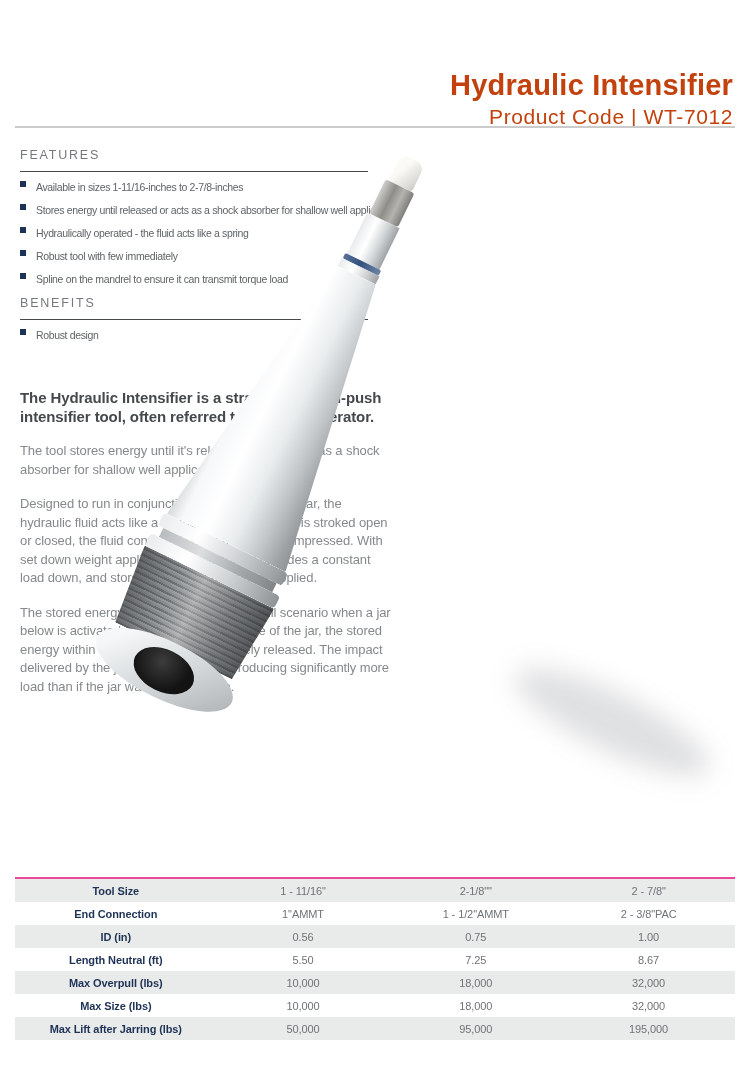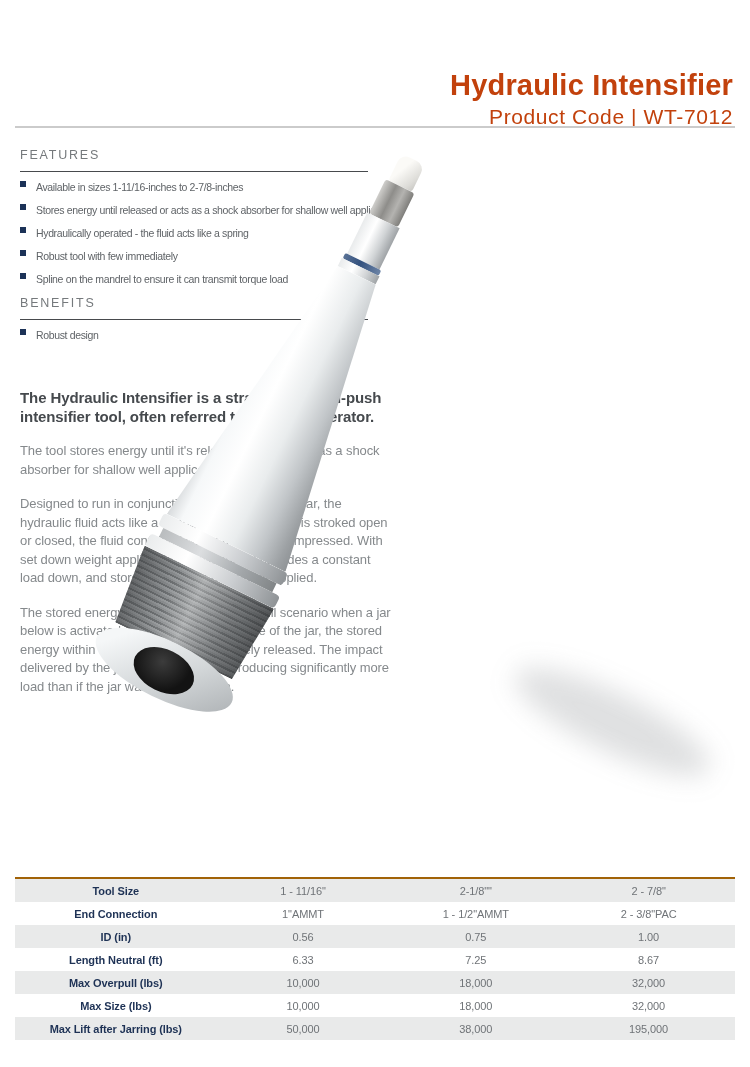--- a/index.html
+++ b/index.html
@@ -56,21 +56,21 @@
          background:linear-gradient(to right,rgba(48,50,52,.50),rgba(120,122,124,0) 30%,
                     rgba(255,255,255,.30) 48%,rgba(70,72,74,.32) 75%,rgba(28,30,32,.55) 100%),
                     repeating-linear-gradient(to bottom,#8a8d8f 0 2px,#6d7072 2px 4px,#96999b 4px 6px);}
   .t-face{width:150px;height:58px;border-radius:50%;margin-top:-8px !important;position:relative;
          background:linear-gradient(135deg,#f5f7f8 18%,#d2d6d8 58%,#a9adb0 100%);}
   .t-hole{position:absolute;left:43px;top:9px;width:64px;height:42px;border-radius:50%;
          background:radial-gradient(circle at 42% 32%,#3c3c3c 0%,#131313 62%);}
 
   
   .spec{position:absolute;left:15px;top:877px;width:720px;border-collapse:collapse;
-        border-top:2px solid #a16207;}
+        border-top:2px solid #ec4899;}
   .spec td{height:23px;padding:0;text-align:center;vertical-align:middle;}
   .spec tr.shade{background:#e9eaea;}
   .spec td.lbl{width:28%;font-size:11px;font-weight:700;color:#1e3255;letter-spacing:-.1px;}
   .spec td.val{width:24%;font-size:11px;color:#6f7377;letter-spacing:-.1px;}
 </style>
 </head>
 <body>
 
 <div class="page">
 
@@ -158,38 +158,38 @@
         <td class="val">2 - 3/8"PAC</td>
       </tr>
       <tr class="shade">
         <td class="lbl">ID (in)</td>
         <td class="val">0.56</td>
         <td class="val">0.75</td>
         <td class="val">1.00</td>
       </tr>
       <tr>
         <td class="lbl">Length Neutral (ft)</td>
-        <td class="val">6.33</td>
+        <td class="val">5.50</td>
         <td class="val">7.25</td>
         <td class="val">8.67</td>
       </tr>
       <tr class="shade">
         <td class="lbl">Max Overpull (lbs)</td>
         <td class="val">10,000</td>
         <td class="val">18,000</td>
         <td class="val">32,000</td>
       </tr>
       <tr>
         <td class="lbl">Max Size (lbs)</td>
         <td class="val">10,000</td>
         <td class="val">18,000</td>
         <td class="val">32,000</td>
       </tr>
       <tr class="shade">
         <td class="lbl">Max Lift after Jarring (lbs)</td>
         <td class="val">50,000</td>
-        <td class="val">38,000</td>
+        <td class="val">95,000</td>
         <td class="val">195,000</td>
       </tr>
     </tbody>
   </table>
 
 </div>
 
 </body></html>

